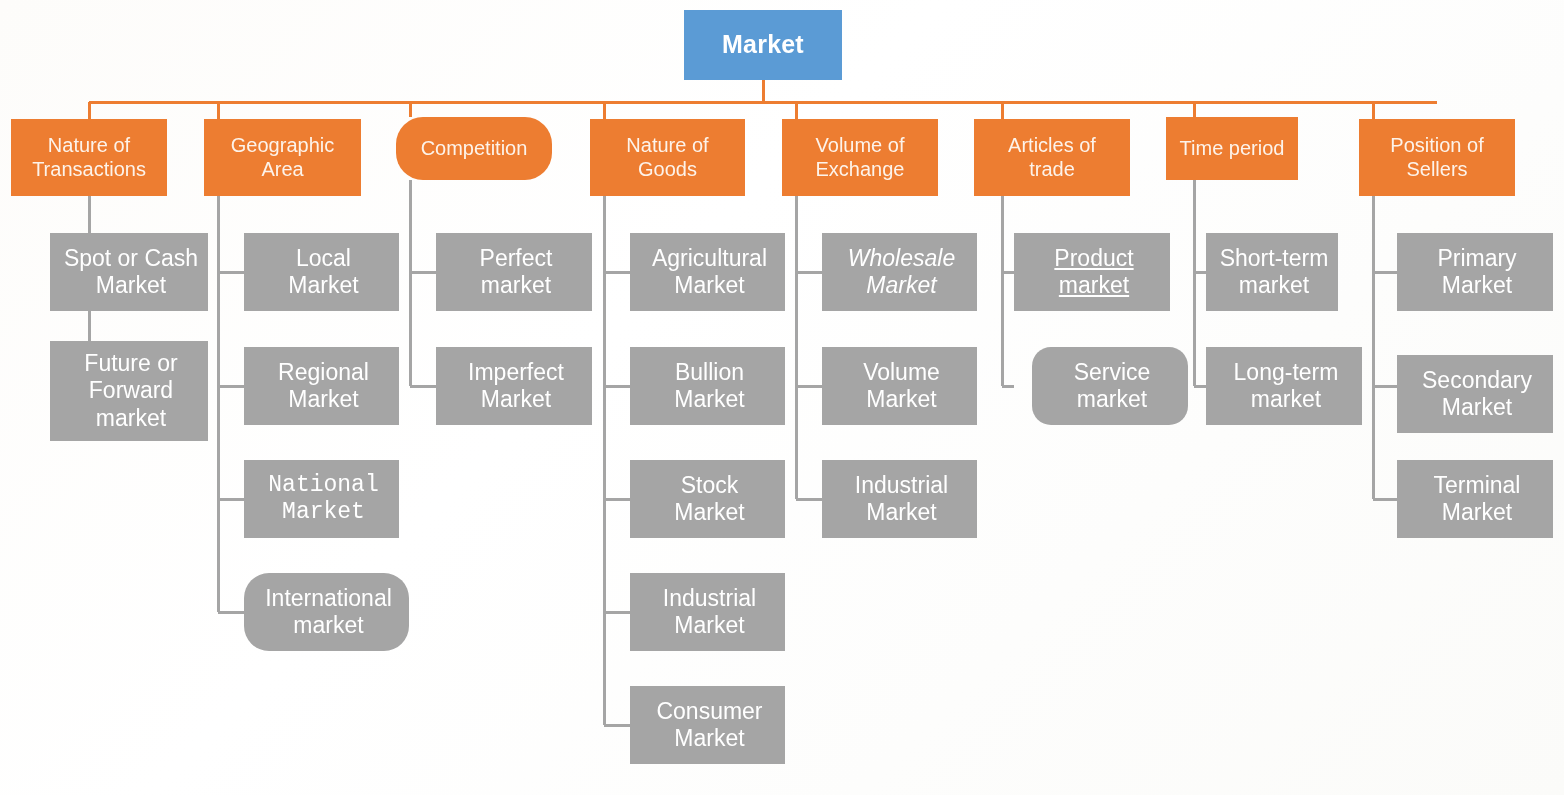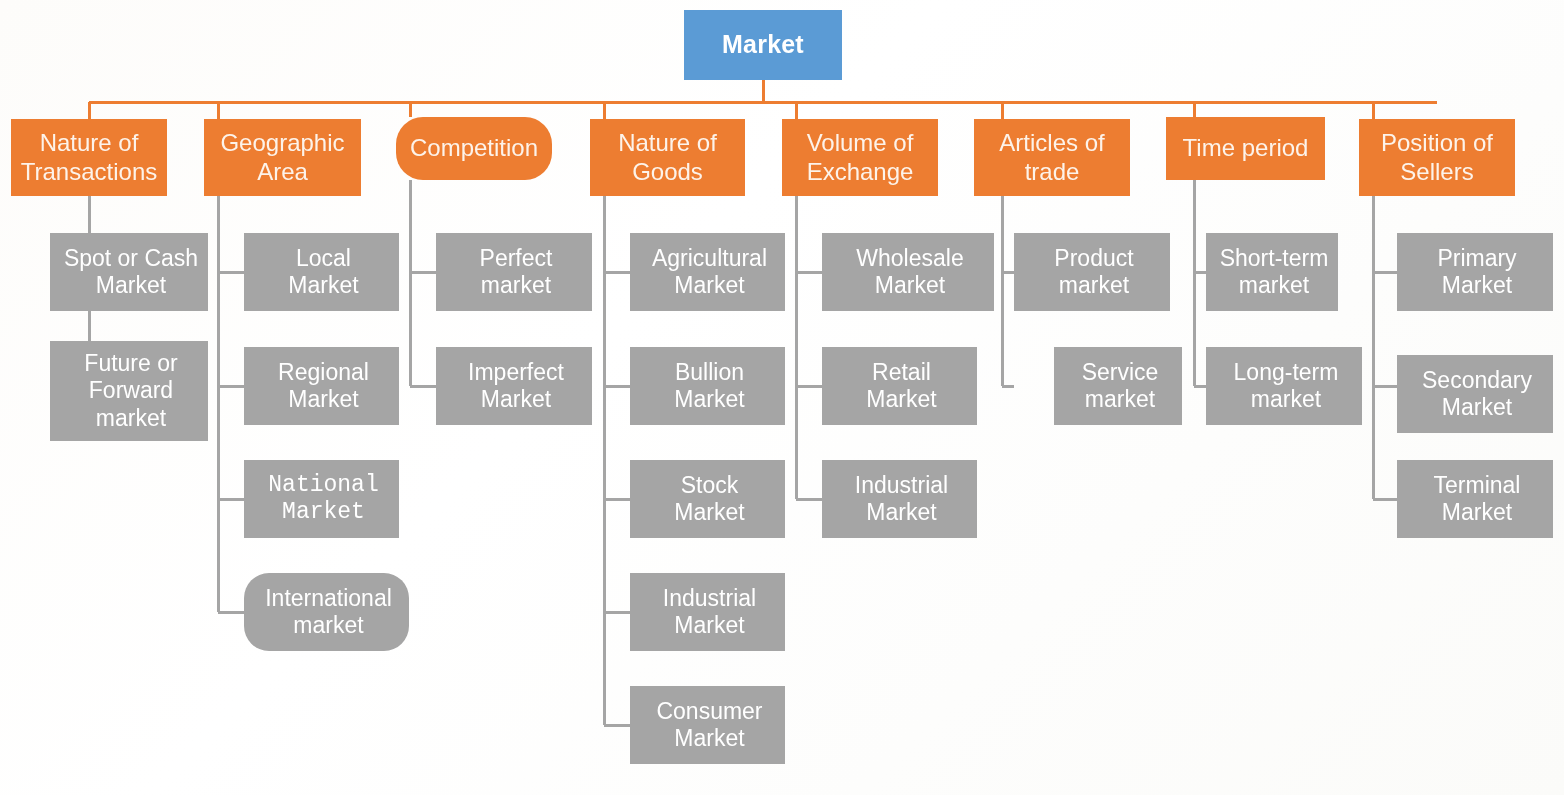--- a/index.html
+++ b/index.html
@@ -41,21 +41,21 @@
     overflow: hidden;
   }
   .node.root {
     background: #5B9BD5;
     font-size: 25px;
     font-weight: bold;
     letter-spacing: 0.2px;
   }
   .node.cat {
     background: #ED7D31;
-    font-size: 24px;
+    font-size: 20px;
     font-weight: normal;
     color: #fdf3ea;
   }
   .node.leaf {
     background: #A5A5A5;
     font-size: 23px;
     font-weight: normal;
     color: #ffffff;
     padding-left: 8px;
   }
@@ -140,33 +140,33 @@
       <div class="node leaf" style="left: 630px; top: 347px; width: 155px; height: 78px;">Bullion
 Market</div>
       <div class="node leaf" style="left: 630px; top: 460px; width: 155px; height: 78px;">Stock
 Market</div>
       <div class="node leaf" style="left: 630px; top: 573px; width: 155px; height: 78px;">Industrial
 Market</div>
       <div class="node leaf" style="left: 630px; top: 686px; width: 155px; height: 78px;">Consumer
 Market</div>
       <div class="node cat" style="left: 782px; top: 119px; width: 156px; height: 77px;">Volume of
 Exchange</div>
-      <div class="node leaf" style="left: 822px; top: 233px; width: 172px; height: 78px;">Wholesale
+      <div class="node leaf" style="left: 822px; top: 233px; width: 155px; height: 78px; font-style: italic;">Wholesale
 Market</div>
-      <div class="node leaf" style="left: 822px; top: 347px; width: 155px; height: 78px;">Retail
+      <div class="node leaf" style="left: 822px; top: 347px; width: 155px; height: 78px;">Volume
 Market</div>
       <div class="node leaf" style="left: 822px; top: 460px; width: 155px; height: 78px;">Industrial
 Market</div>
       <div class="node cat" style="left: 974px; top: 119px; width: 156px; height: 77px;">Articles of
 trade</div>
-      <div class="node leaf" style="left: 1014px; top: 233px; width: 156px; height: 78px;">Product
+      <div class="node leaf" style="left: 1014px; top: 233px; width: 156px; height: 78px; text-decoration: underline;">Product
 market</div>
-      <div class="node leaf" style="left: 1054px; top: 347px; width: 128px; height: 78px;">Service
+      <div class="node leaf" style="left: 1032px; top: 347px; width: 156px; height: 78px; border-radius: 19px;">Service
 market</div>
-      <div class="node cat" style="left: 1166px; top: 117px; width: 159px; height: 63px;">Time period</div>
+      <div class="node cat" style="left: 1166px; top: 117px; width: 132px; height: 63px;">Time period</div>
       <div class="node leaf" style="left: 1206px; top: 233px; width: 132px; height: 78px;">Short-term
 market</div>
       <div class="node leaf" style="left: 1206px; top: 347px; width: 156px; height: 78px;">Long-term
 market</div>
       <div class="node cat" style="left: 1359px; top: 119px; width: 156px; height: 77px;">Position of
 Sellers</div>
       <div class="node leaf" style="left: 1397px; top: 233px; width: 156px; height: 78px;">Primary
 Market</div>
       <div class="node leaf" style="left: 1397px; top: 347px; width: 156px; height: 78px; margin-top: 8px;">Secondary
 Market</div>

